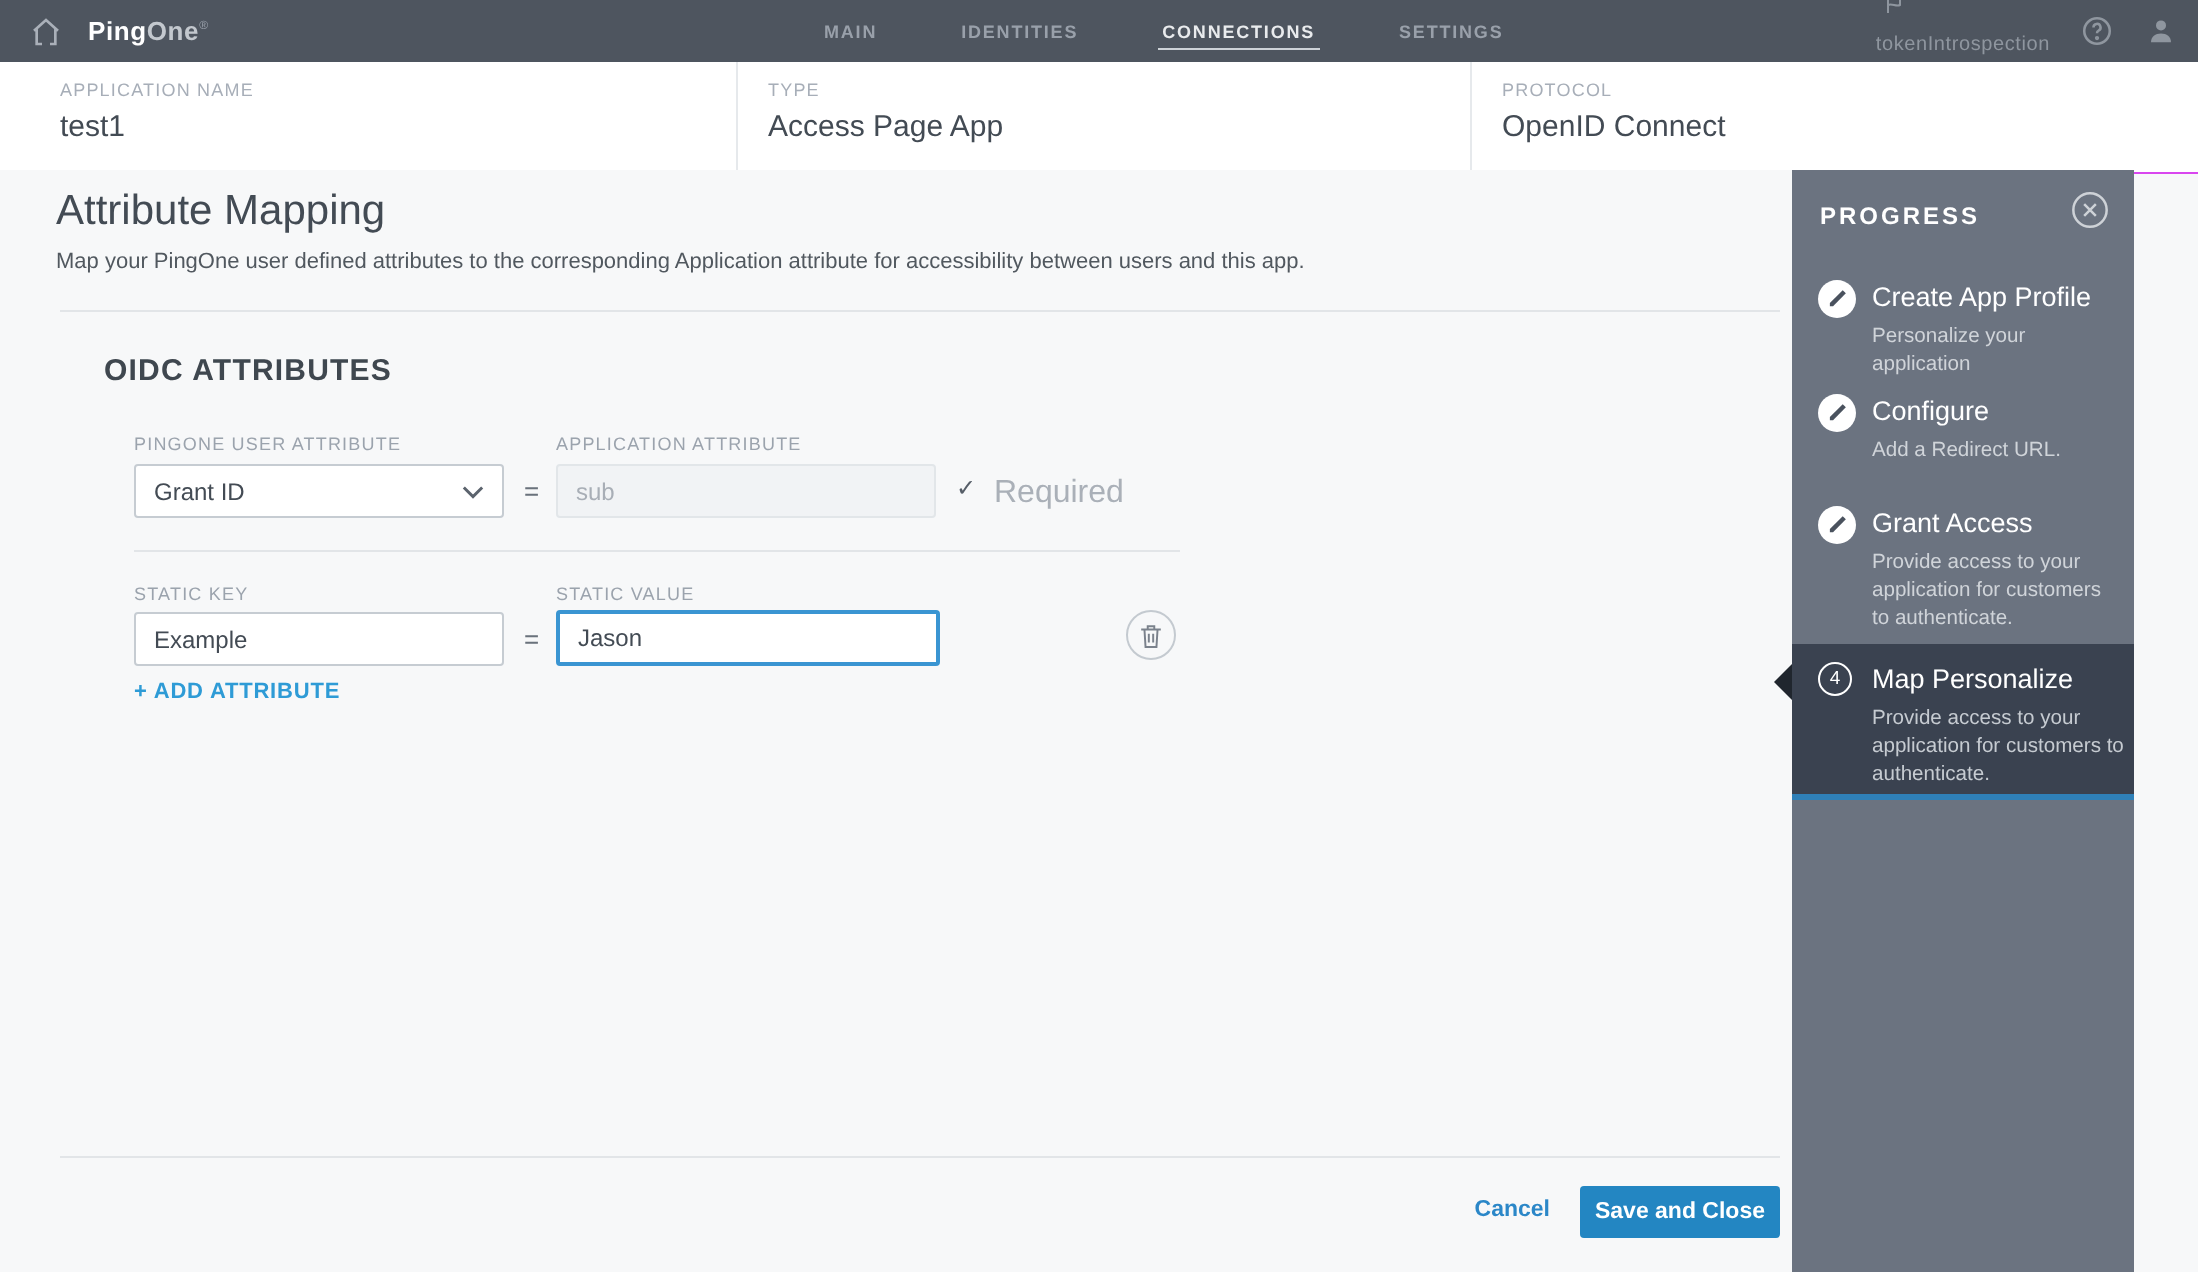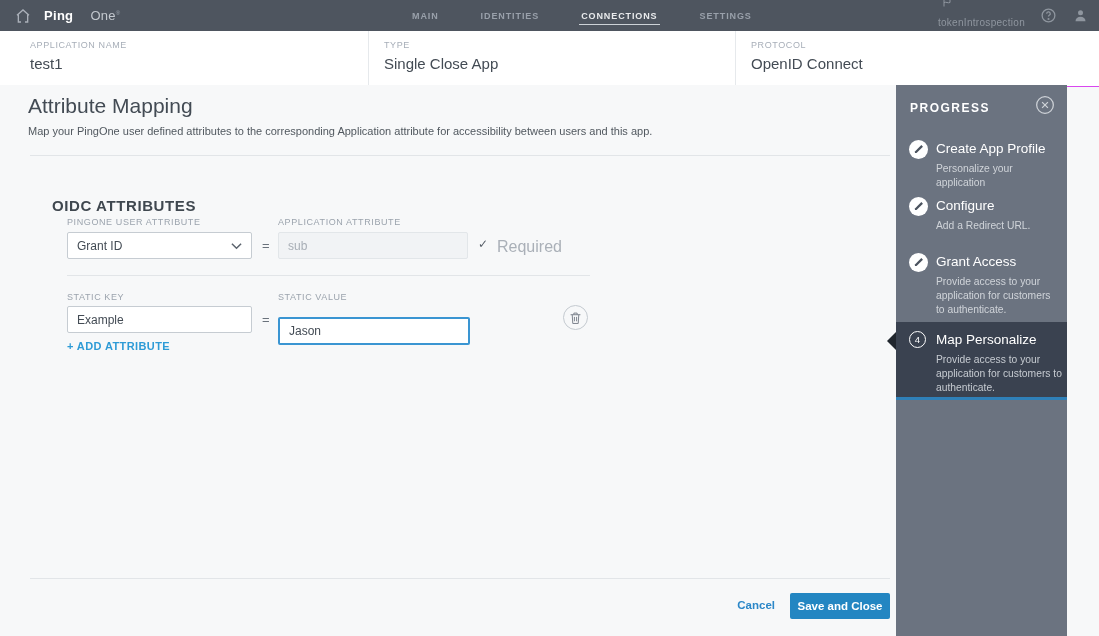--- a/index.html
+++ b/index.html
@@ -6,21 +6,21 @@
   html,body { width:1099px; height:636px; overflow:hidden; }
   body { font-family:"Liberation Sans","DejaVu Sans",sans-serif; background:#f7f8f9; }
   .app { position:relative; width:1099px; height:636px; }
 
   
   .topbar { position:absolute; top:0; left:0; width:1099px; height:31px; background:#4e555f; display:flex; align-items:center; }
   .topbar-left { display:flex; align-items:center; gap:10px; padding-left:12px; }
   .home-btn { width:22px; height:22px; display:flex; align-items:center; justify-content:center; cursor:pointer; }
   .brand { font-size:13px; letter-spacing:0.3px; cursor:pointer; }
   .brand .ping { color:#ffffff; font-weight:700; }
-  .brand .one { color:#c3c8ce; font-weight:400;margin-left:17px; }
+  .brand .one { color:#c3c8ce; font-weight:700; }
   .brand .tm { color:#9aa1ab; font-size:6px; vertical-align:super; }
   .topnav { position:absolute; left:410px; top:0; height:31px; display:flex; align-items:center; gap:38px; }
   .topnav-item { position:relative; font-size:9px; font-weight:700; letter-spacing:0.9px; color:#99a0aa; cursor:pointer; padding:10px 2px; }
   .topnav-item.active { color:#e9ebed; }
   .topnav-item.active::after { content:''; position:absolute; left:0; right:0; bottom:6px; height:1px; background:#cdd2d7; }
   .topbar-right { position:absolute; right:10px; top:0; height:31px; display:flex; align-items:center; gap:14px; }
   .env-switcher { display:flex; align-items:flex-start; gap:6px; cursor:pointer;flex-direction:column; }
   .env-label { font-size:10px; color:#8f969f; letter-spacing:0.3px; }
   .caret-down { width:0; height:0; border-left:4px solid transparent; border-right:4px solid transparent; border-top:4px solid #8f969f; }
   .tb-icon { width:18px; height:18px; display:flex; align-items:center; justify-content:center; cursor:pointer; }
@@ -33,31 +33,31 @@
   .app-header .col3 { width:364px; padding-left:15px; border-left:1px solid #e6e9ec; }
   .fld-label { font-size:9px; letter-spacing:0.6px; color:#a7aeb8; font-weight:400; }
   .fld-value { margin-top:5px; font-size:15px; color:#434b54; }
 
   
   .content { position:absolute; top:85px; left:0; width:928px; height:551px; background:#f7f8f9; }
   .page-title { position:absolute; left:28px; top:9px; font-size:21px; color:#434b54; font-weight:400; }
   .page-subtitle { position:absolute; left:28px; top:40px; font-size:11px; color:#51585f; }
   .hr { position:absolute; height:1px; background:#e2e5e8; }
   .hr1 { left:30px; width:860px; top:70px; }
-  .section-heading { position:absolute; left:52px; top:112px; font-size:15px; font-weight:700; letter-spacing:0.6px; color:#3f474f; }
+  .section-heading { position:absolute; left:52px; top:92px; font-size:15px; font-weight:700; letter-spacing:0.6px; color:#3f474f; }
 
   .form-label { position:absolute; font-size:9px; letter-spacing:0.6px; color:#9ba3ad; }
   .equals { position:absolute; font-size:13px; color:#6a727c; }
 
   .select-box { position:absolute; left:67px; top:147px; width:185px; height:27px; background:#ffffff; border:1px solid #c6ccd2; border-radius:2px; display:flex; align-items:center; justify-content:space-between; padding:0 9px; cursor:pointer; }
   .select-box .sel-text { font-size:12px; color:#434b54; }
 
   .text-input { position:absolute; height:27px; border:1px solid #c6ccd2; border-radius:2px; background:#fff; font-family:"Liberation Sans",sans-serif; font-size:12px; color:#434b54; padding:0 9px; outline:none; }
   .input-disabled { background:#f1f3f5; border-color:#e2e6e9; color:#a8aeb6; }
-  .input-focused { border:2px solid #3a95d2;margin-top:12px; }
+  .input-focused { border:2px solid #3a95d2; }
 
   .check-mark { position:absolute; left:478px; top:152px; font-size:12px; font-weight:700; color:#565e68; }
   .required-label { position:absolute; left:497px; top:153px; font-size:16px; color:#aab0b8; }
 
   .hr2 { left:67px; width:523px; top:190px; }
 
   .trash-btn { position:absolute; left:563px; top:220px; width:25px; height:25px; border:1px solid #c4cad0; border-radius:50%; background:transparent; display:flex; align-items:center; justify-content:center; cursor:pointer; }
 
   .add-link { position:absolute; left:67px; top:255px; font-size:11px; font-weight:700; letter-spacing:0.4px; color:#2e9bd6; cursor:pointer; }
 
@@ -136,21 +136,21 @@
     </div>
   </div>
 
   <div class="app-header">
     <div class="col col1">
       <div class="fld-label">APPLICATION NAME</div>
       <div class="fld-value">test1</div>
     </div>
     <div class="col col2">
       <div class="fld-label">TYPE</div>
-      <div class="fld-value">Single Close App</div>
+      <div class="fld-value">Access Page App</div>
     </div>
     <div class="col col3">
       <div class="fld-label">PROTOCOL</div>
       <div class="fld-value">OpenID Connect</div>
     </div>
   </div>
 
   <div class="content">
     <div class="page-title">Attribute Mapping</div>
     <div class="page-subtitle">Map your PingOne user defined attributes to the corresponding Application attribute for accessibility between users and this app.</div>

